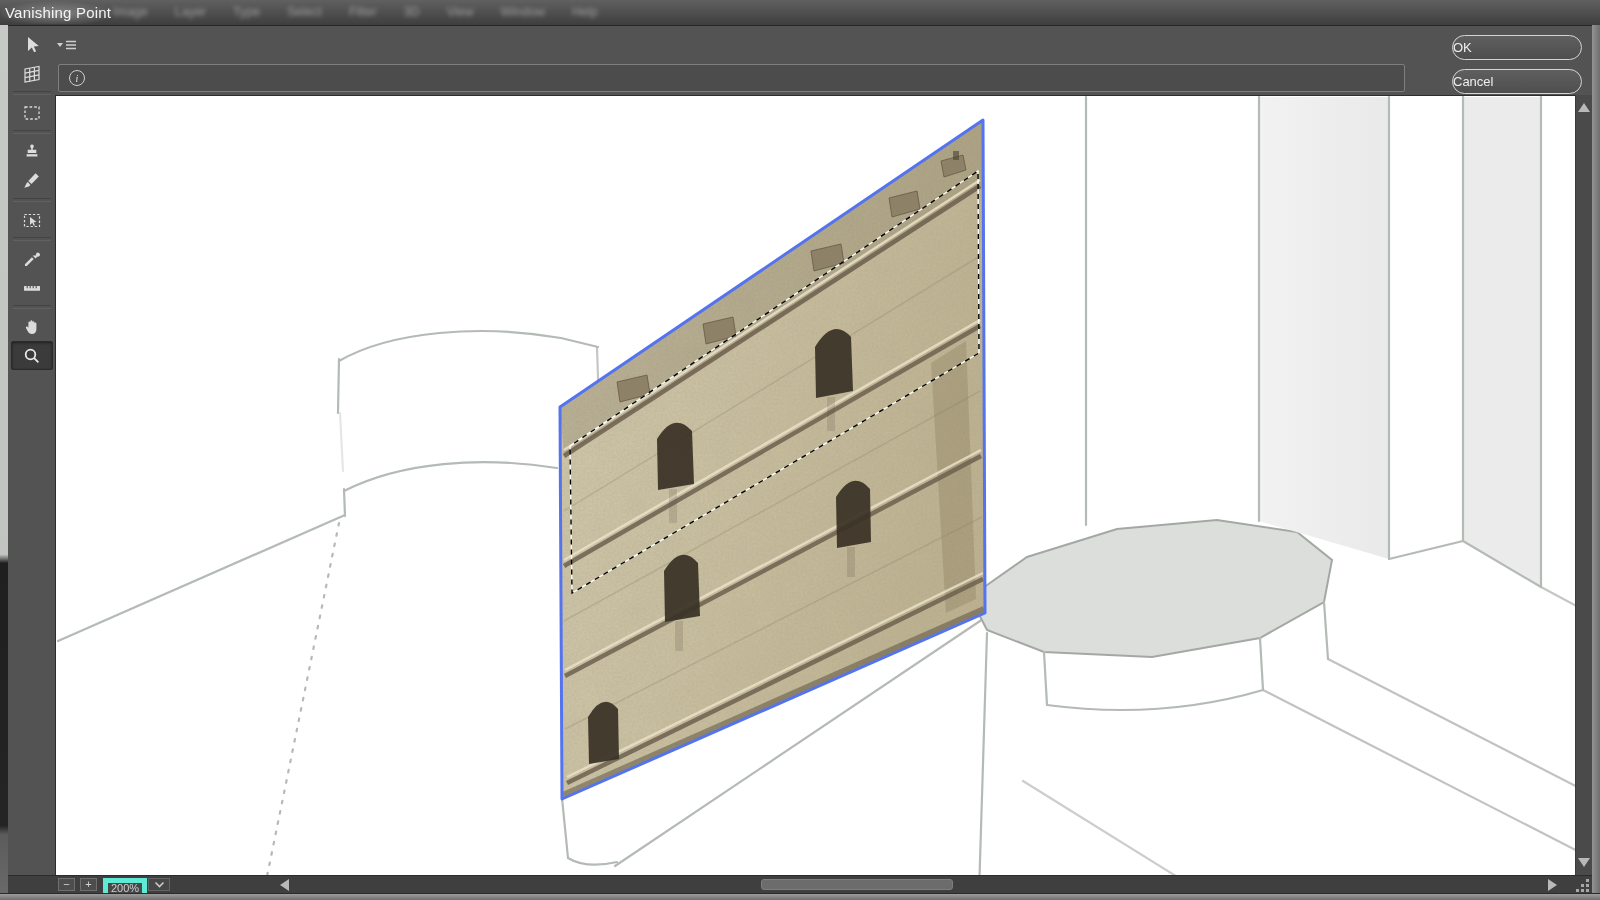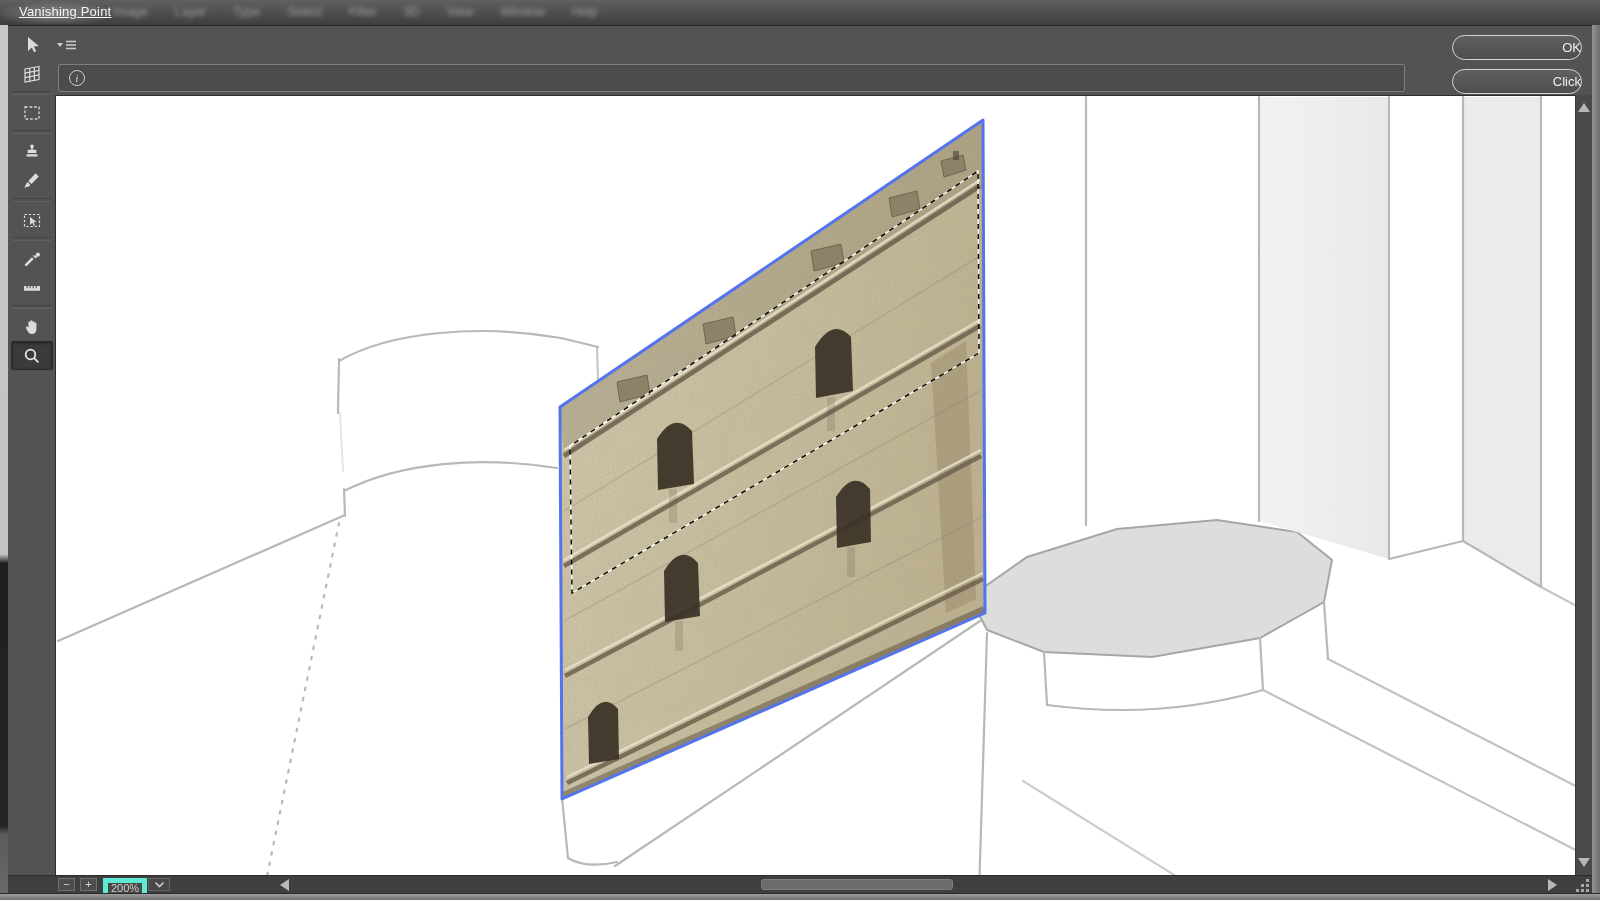--- a/index.html
+++ b/index.html
@@ -4,21 +4,21 @@
 <style>
   html,body{margin:0;padding:0;background:#535353;width:1600px;height:900px;overflow:hidden;
     font-family:"Liberation Sans",sans-serif;-webkit-font-smoothing:antialiased;}
   #app{position:fixed;left:0;top:0;width:1600px;height:900px;background:var(--chrome,#535353);}
 
   
   #titlebar{position:absolute;left:0;top:0;width:1600px;height:25px;
     background:linear-gradient(#606060,#3e3e3e);border-bottom:1px solid #262626;}
   #title-glow{position:absolute;left:2px;top:1px;width:112px;height:23px;border-radius:5px;
     background:radial-gradient(ellipse at 48% 55%,rgba(255,255,255,.30),rgba(255,255,255,0) 72%);}
-  #window-title{position:absolute;left:19px;top:4px;font-size:13px;color:#f4f4f4;letter-spacing:.2px;text-decoration:underline;}
+  #window-title{position:absolute;left:5px;top:4px;font-size:15px;color:#f4f4f4;letter-spacing:.2px;}
   #bg-menu{position:absolute;left:113px;top:5px;display:flex;gap:27px;font-size:12.5px;color:#c9c9c9;
     filter:blur(2.1px);opacity:.62;white-space:nowrap;}
 
   
   #left-strip{position:absolute;left:0;top:25px;width:8px;height:875px;
     background:linear-gradient(#c7c9c7 0,#c2c4c2 60.5%,#1f1f1f 61.5%,#242424 91.5%,#5b5b5b 92.5%,#6b6b6b 100%);}
   #right-strip{position:absolute;left:1592px;top:25px;width:8px;height:875px;
     background:linear-gradient(to right,#939393,#6e6e6e);}
   #bottom-strip{position:absolute;left:0;top:893px;width:1600px;height:7px;
     background:linear-gradient(#9d9d9d,#6f6f6f);border-top:1px solid #2a2a2a;box-sizing:border-box;}
@@ -26,21 +26,21 @@
   
   #flyout-btn{position:absolute;left:55px;top:38px;width:28px;height:16px;cursor:pointer;}
   #infobar{position:absolute;left:58px;top:64px;width:1347px;height:28px;box-sizing:border-box;
     border:1px solid #7e7e7e;border-radius:2px;background:#4c4c4c;display:flex;align-items:center;
     color:#d8d8d8;font-size:11.5px;}
   .info-icon{display:inline-flex;align-items:center;justify-content:center;width:14px;height:14px;
     border:1px solid #cfcfcf;border-radius:50%;margin:0 9px 0 10px;font-size:10px;font-style:italic;
     font-family:"Liberation Serif",serif;color:#e0e0e0;flex:none;}
   .dlg-btn{position:absolute;left:1452px;width:130px;height:25px;box-sizing:border-box;
     border:1px solid #d4d4d4;border-radius:13px;color:#efefef;font-size:13px;line-height:23px;
-    text-align:right;background:linear-gradient(rgba(255,255,255,.07),rgba(0,0,0,.06));cursor:pointer;}
+    text-align:left;background:linear-gradient(rgba(255,255,255,.07),rgba(0,0,0,.06));cursor:pointer;}
   #ok-button{top:35px;}
   #cancel-button{top:69px;}
 
   
   #toolbar{position:absolute;left:8px;top:30px;width:47px;display:flex;flex-direction:column;align-items:center;}
   .tool{width:40px;height:27px;display:flex;align-items:center;justify-content:center;border:1px solid transparent;
     border-radius:2px;margin:0;cursor:pointer;}
   .tool.selected{background:#3b3b3b;border-color:#2a2a2a;box-shadow:inset 0 1px 3px rgba(0,0,0,.45);}
   .tool-sep{width:38px;height:2px;margin:3px 0;border-top:1px solid #434343;border-bottom:1px solid #616161;}
 
@@ -104,21 +104,21 @@
       <path d="M2 5h6l-3 4z" fill="#cfcfcf"></path>
       <path d="M11 3.5h10M11 7h10M11 10.5h10" stroke="#cfcfcf" stroke-width="1.7"></path>
     </svg>
   </div>
 
   <div id="infobar">
     <span class="info-icon">i</span>
   </div>
 
   <div id="ok-button" class="dlg-btn">OK</div>
-  <div id="cancel-button" class="dlg-btn">Click</div>
+  <div id="cancel-button" class="dlg-btn">Cancel</div>
 
   <div id="toolbar">
     <div class="tool">
       <svg width="22" height="22" viewBox="0 0 22 22">
         <path d="M7 3v14l3.8-3.6 2.3 4.9 2-1-2.3-4.8 5-.6z" fill="#dcdcdc"></path>
         </svg>
     </div>
     <div class="tool">
       <svg width="22" height="22" viewBox="0 0 22 22">
         <g stroke="#dcdcdc" stroke-width="1.2" fill="none">

